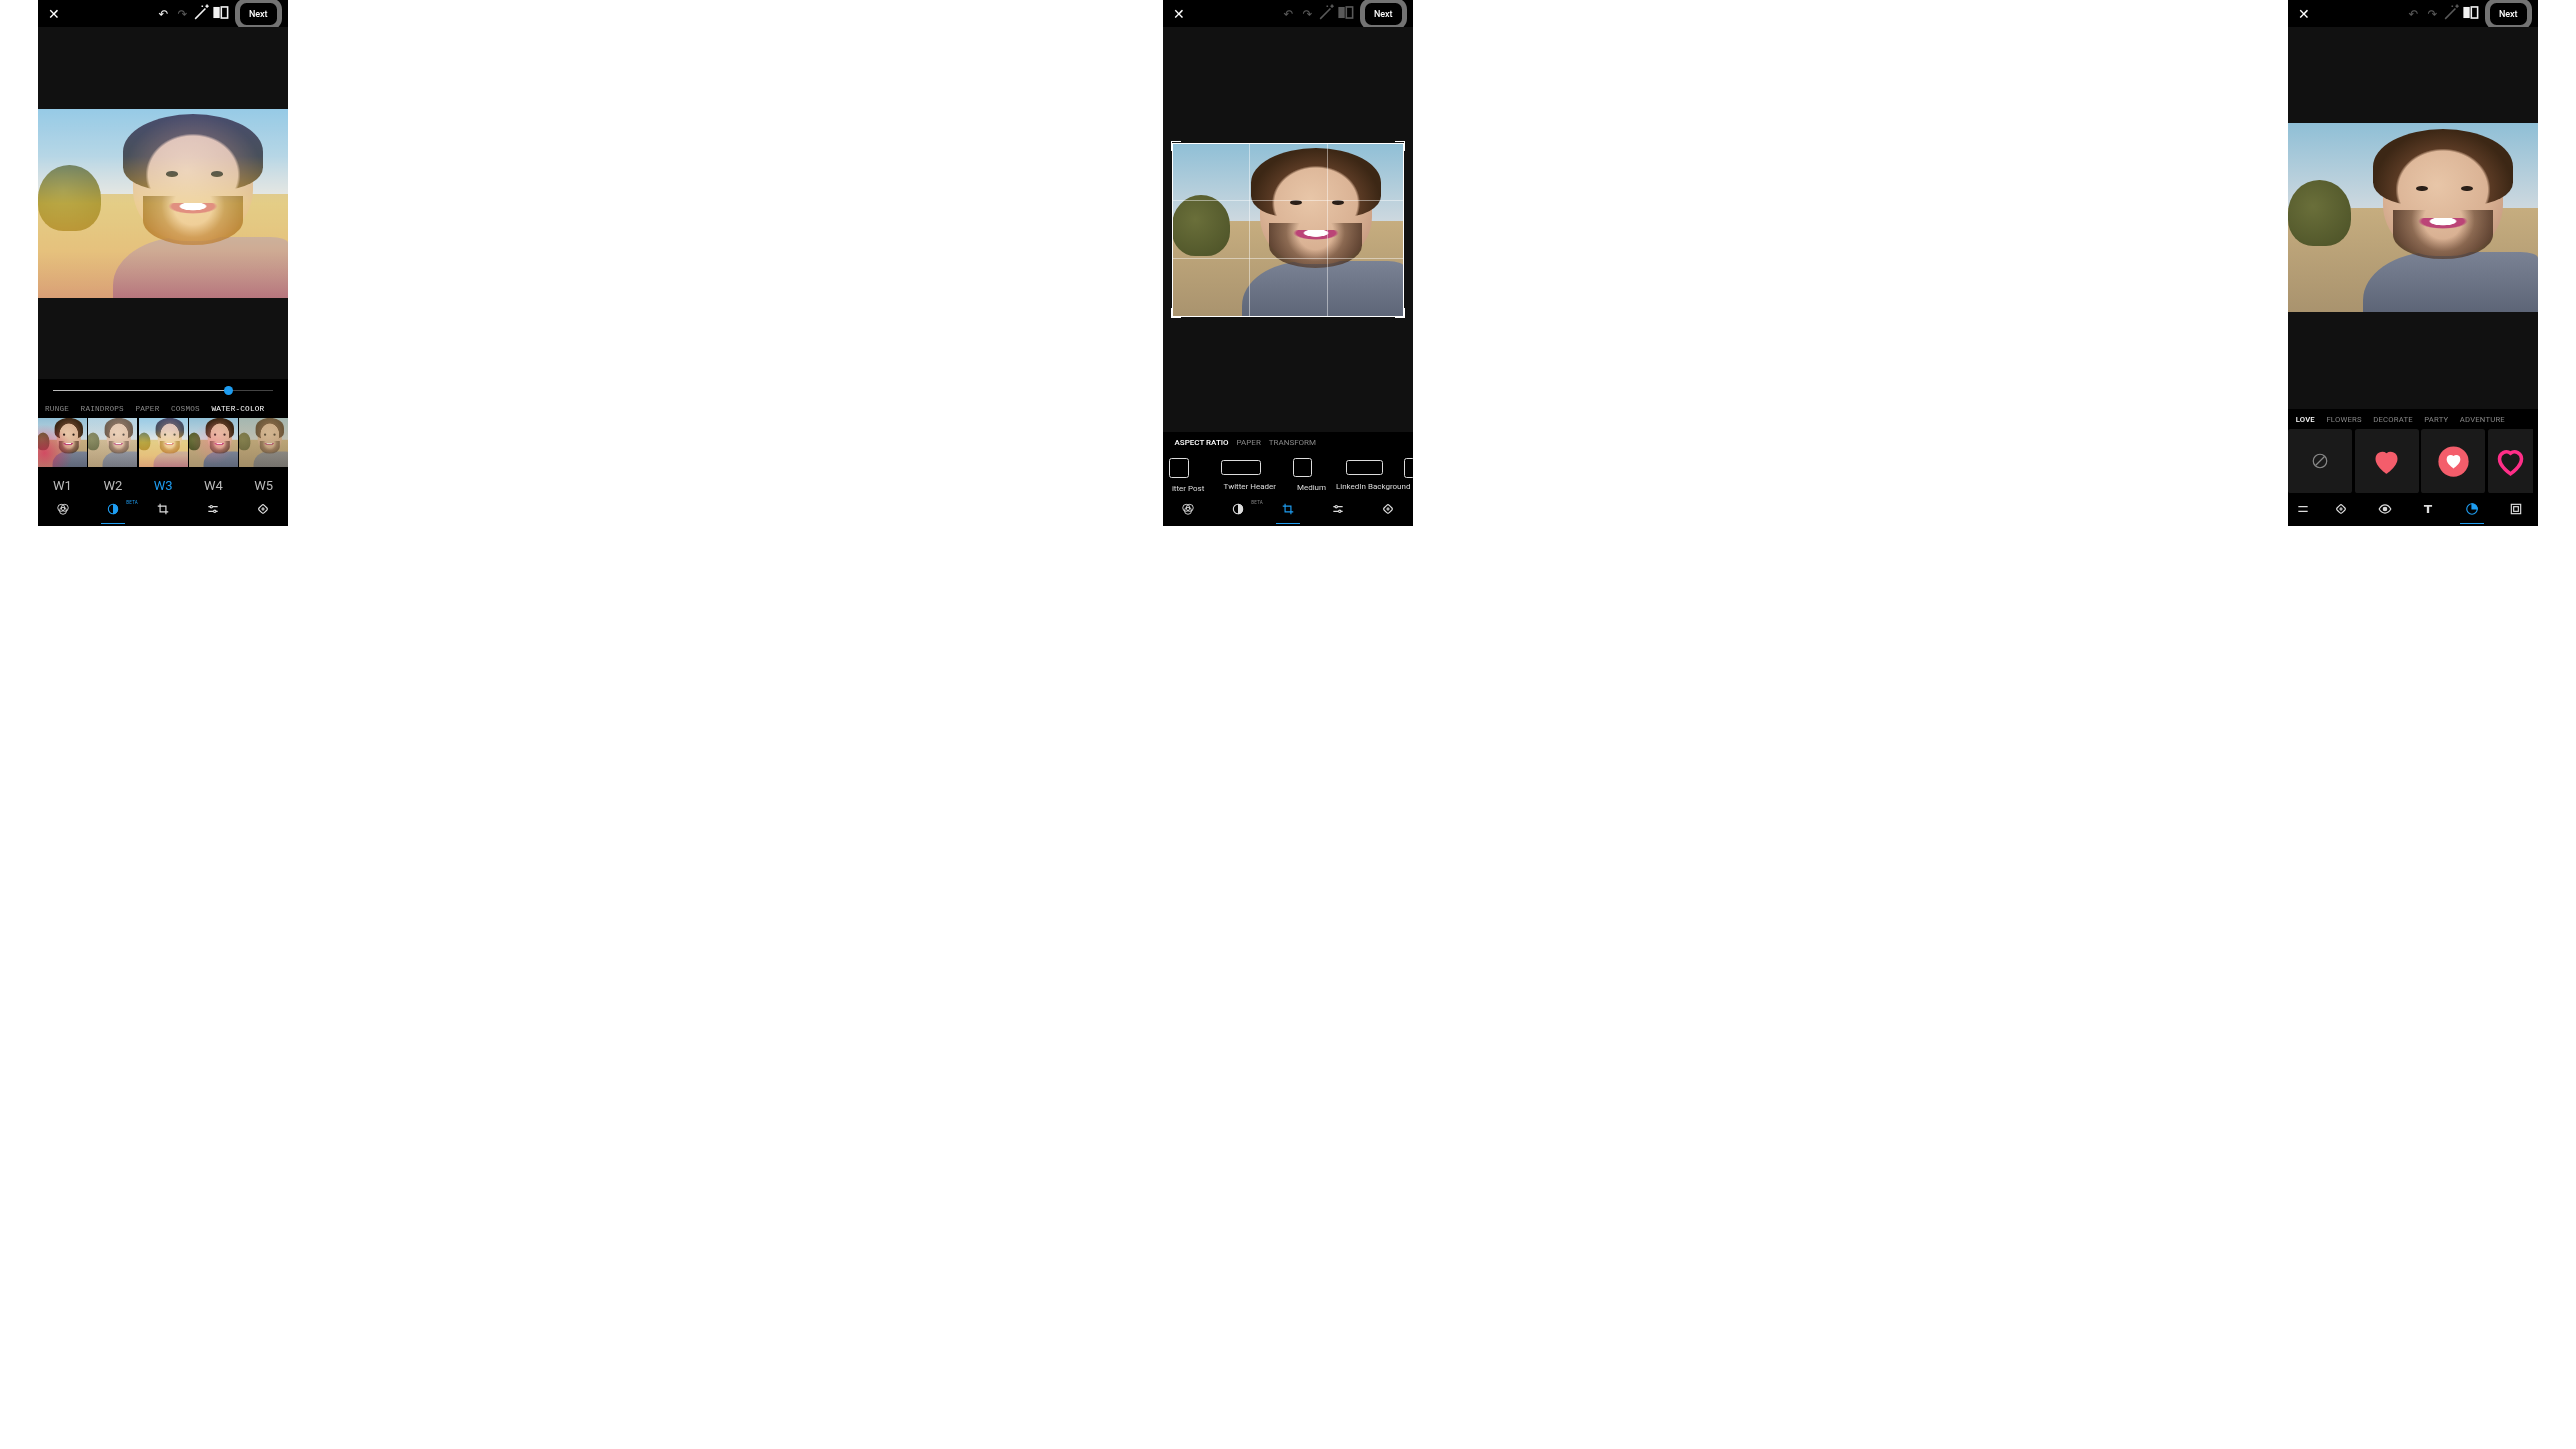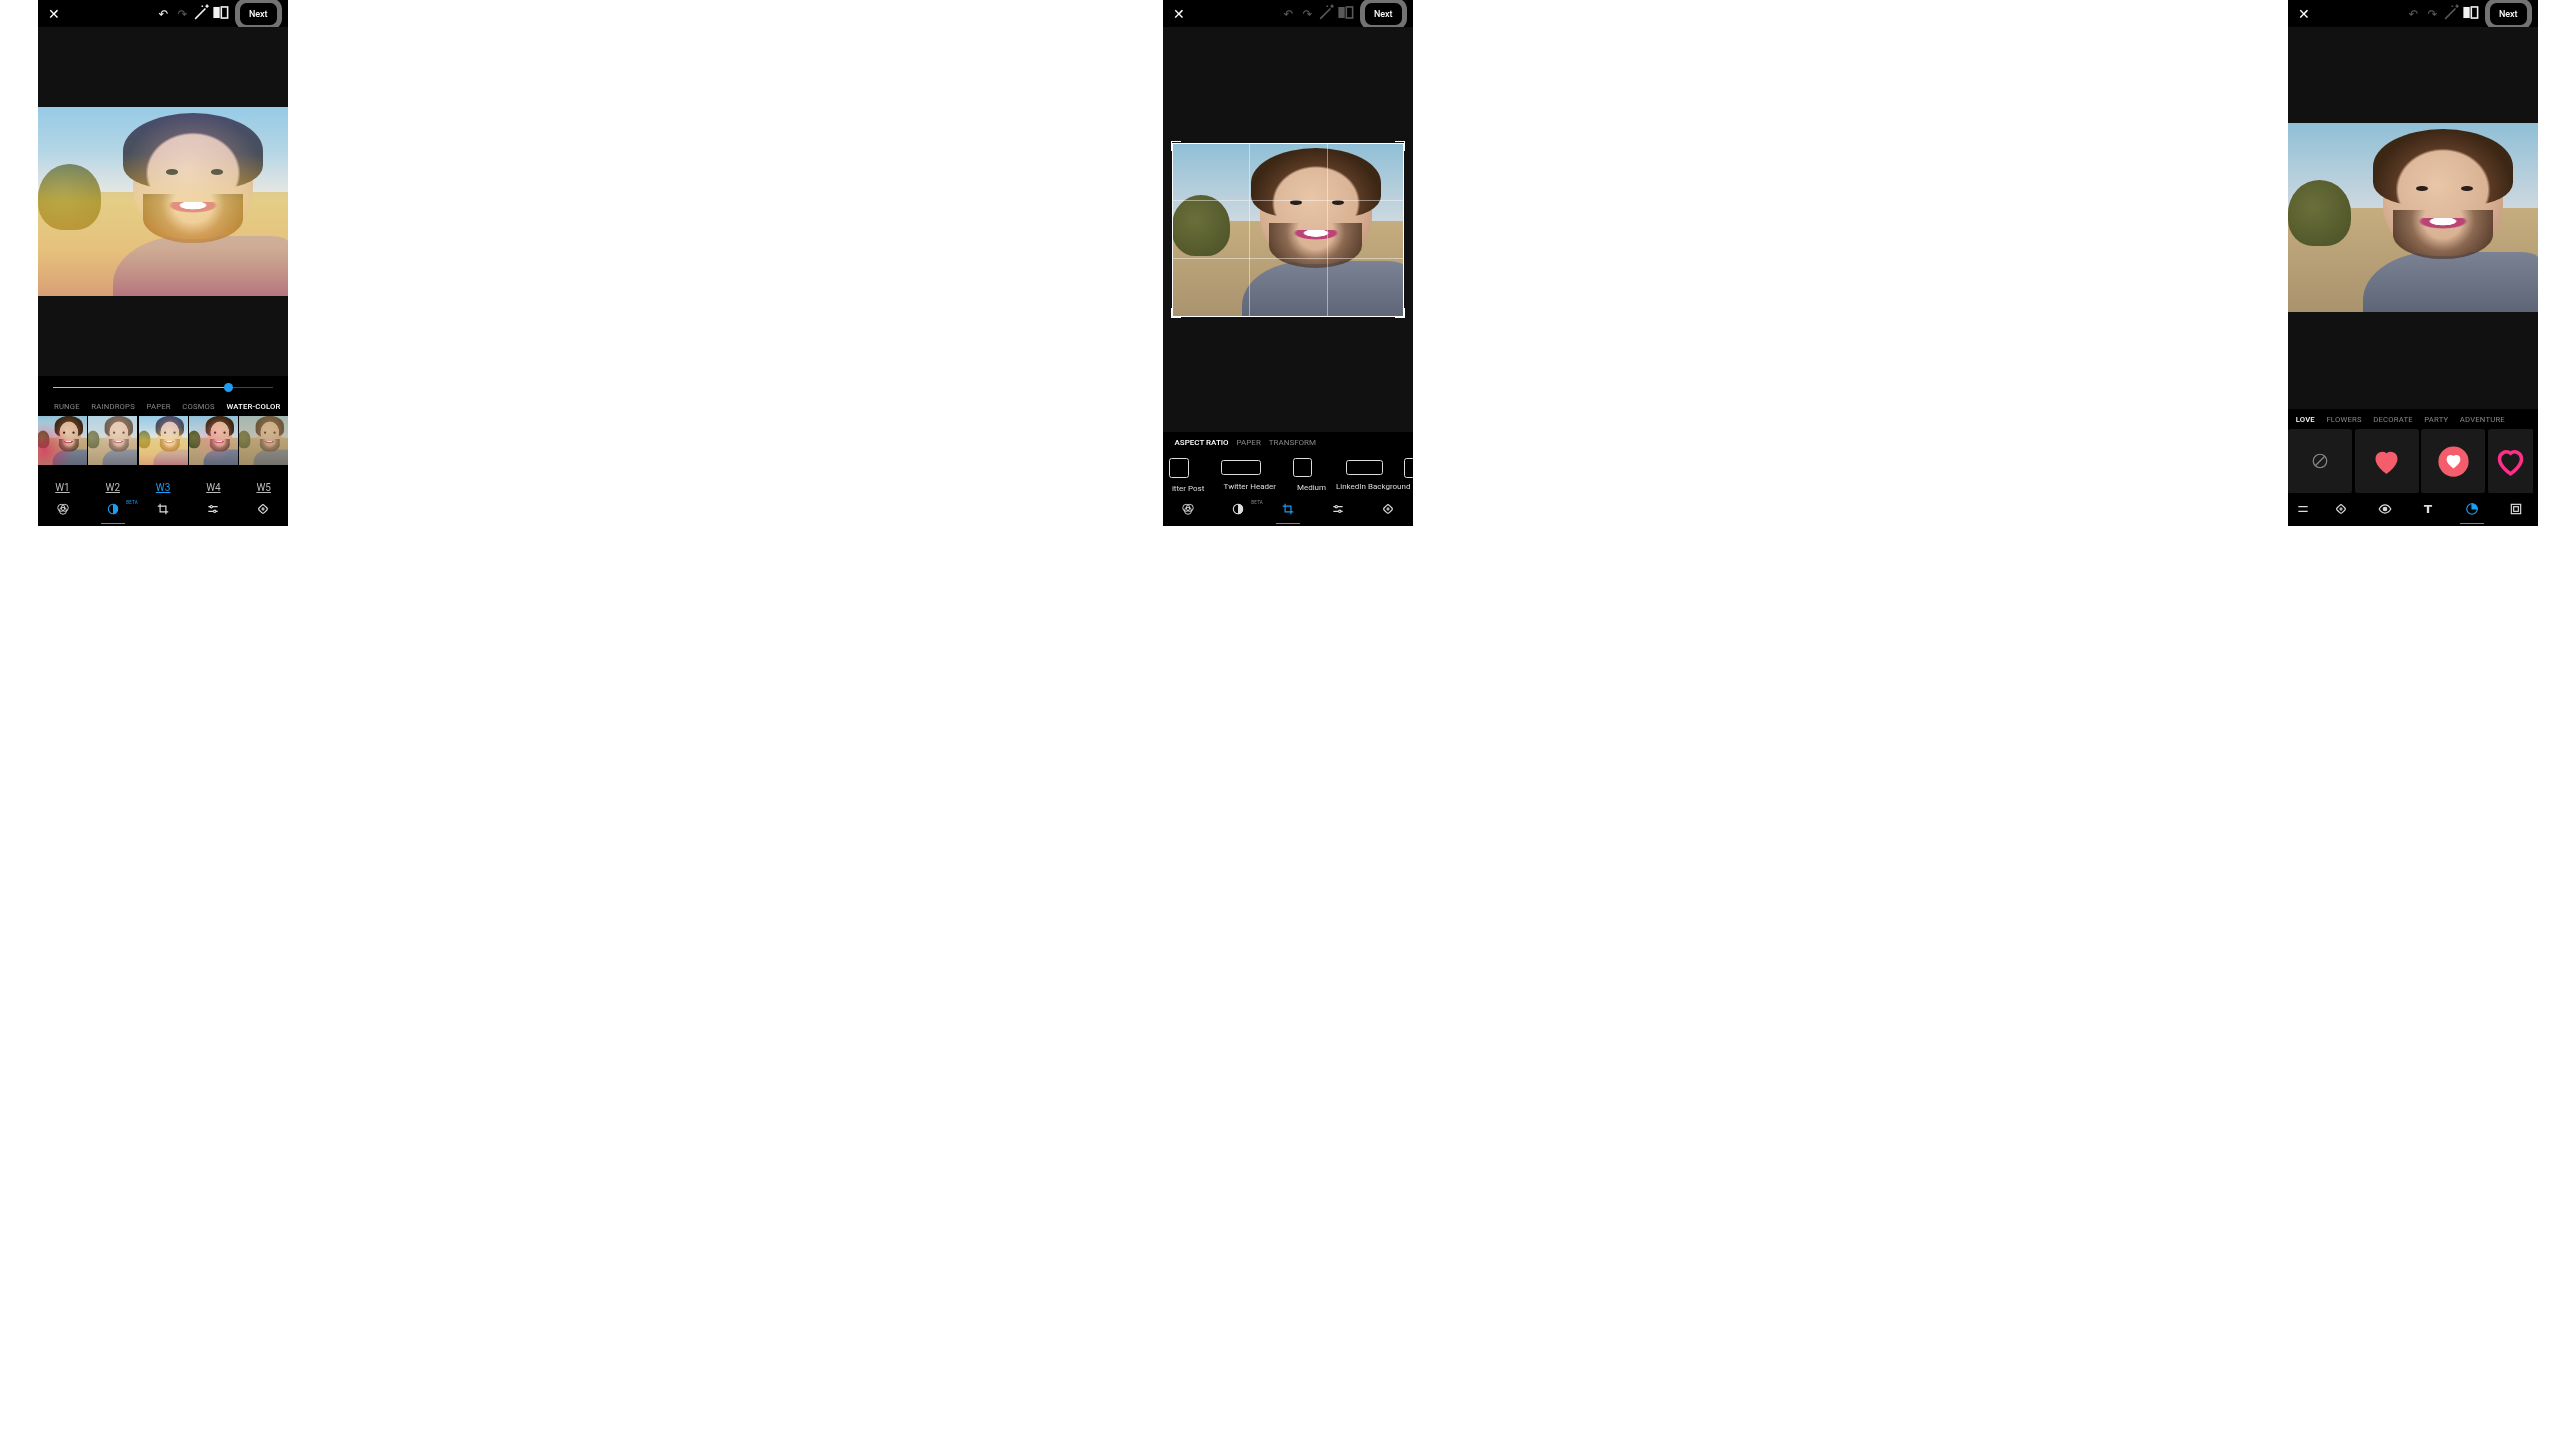--- a/index.html
+++ b/index.html
@@ -140,21 +140,21 @@
   
   .cat-row { display:flex; gap:11.5px; padding: 5.1px 1.3px; font-size:7.7px; color:#888; overflow:hidden; white-space:nowrap; }
   .cat-row .cat { cursor:pointer; letter-spacing:0.2px; }
   .cat-row .cat.active { color:#fff; font-weight:500; }
 
   
   .thumbs { display:flex; gap:1.3px; padding:0; overflow:hidden; align-items:flex-start;}
   .thumb-item { width:49px; cursor:pointer; text-align:center; }
   .thumb-item .tframe { width:49px; height:49px; position:relative; overflow:hidden; }
   .thumb-item.selected .tframe { outline:1.3px solid #1e9df1; outline-offset:-1.3px; }
-  .thumb-item .tlabel { font-size:10px; color:#bbb; margin-top:17px;text-decoration:underline; }
+  .thumb-item .tlabel { font-size:13px; color:#bbb; margin-top:11px; }
   .thumb-item.selected .tlabel { color:#1e9df1; }
   .thumb-item .portrait { transform: scale(1.05); }
 
   
   .presets { display:flex; gap:16.7px; padding: 3.8px 0 0; overflow:hidden; align-items:center; justify-content:flex-start; margin-left:-6.4px;}
   .preset { display:flex; flex-direction:column; align-items:center; gap:6.4px; cursor:pointer; min-width:45px;}
   .preset .box { border:1.3px solid #ddd; border-radius:2.6px; }
   .preset .label { font-size:8px; color:#ddd; white-space:nowrap;padding-left:18px; }
 
   
@@ -222,21 +222,21 @@
 
   <div class="bottom-bar">
     <div class="slider-wrap">
       <div class="slider">
         <div class="track"></div>
         <div class="fill" style="width:80%"></div>
         <div class="thumb" style="left:calc(80% - 4.5px)"></div>
       </div>
     </div>
 
-    <div class="cat-row" style="padding-left:16px;">
+    <div class="cat-row" style="padding-left:7px;font-family:Liberation Mono, monospace;">
       <span class="cat">RUNGE</span>
       <span class="cat">RAINDROPS</span>
       <span class="cat">PAPER</span>
       <span class="cat">COSMOS</span>
       <span class="cat active">WATER-COLOR</span>
     </div>
 
     <div class="thumbs">
       <div class="thumb-item">
         <div class="tframe">

